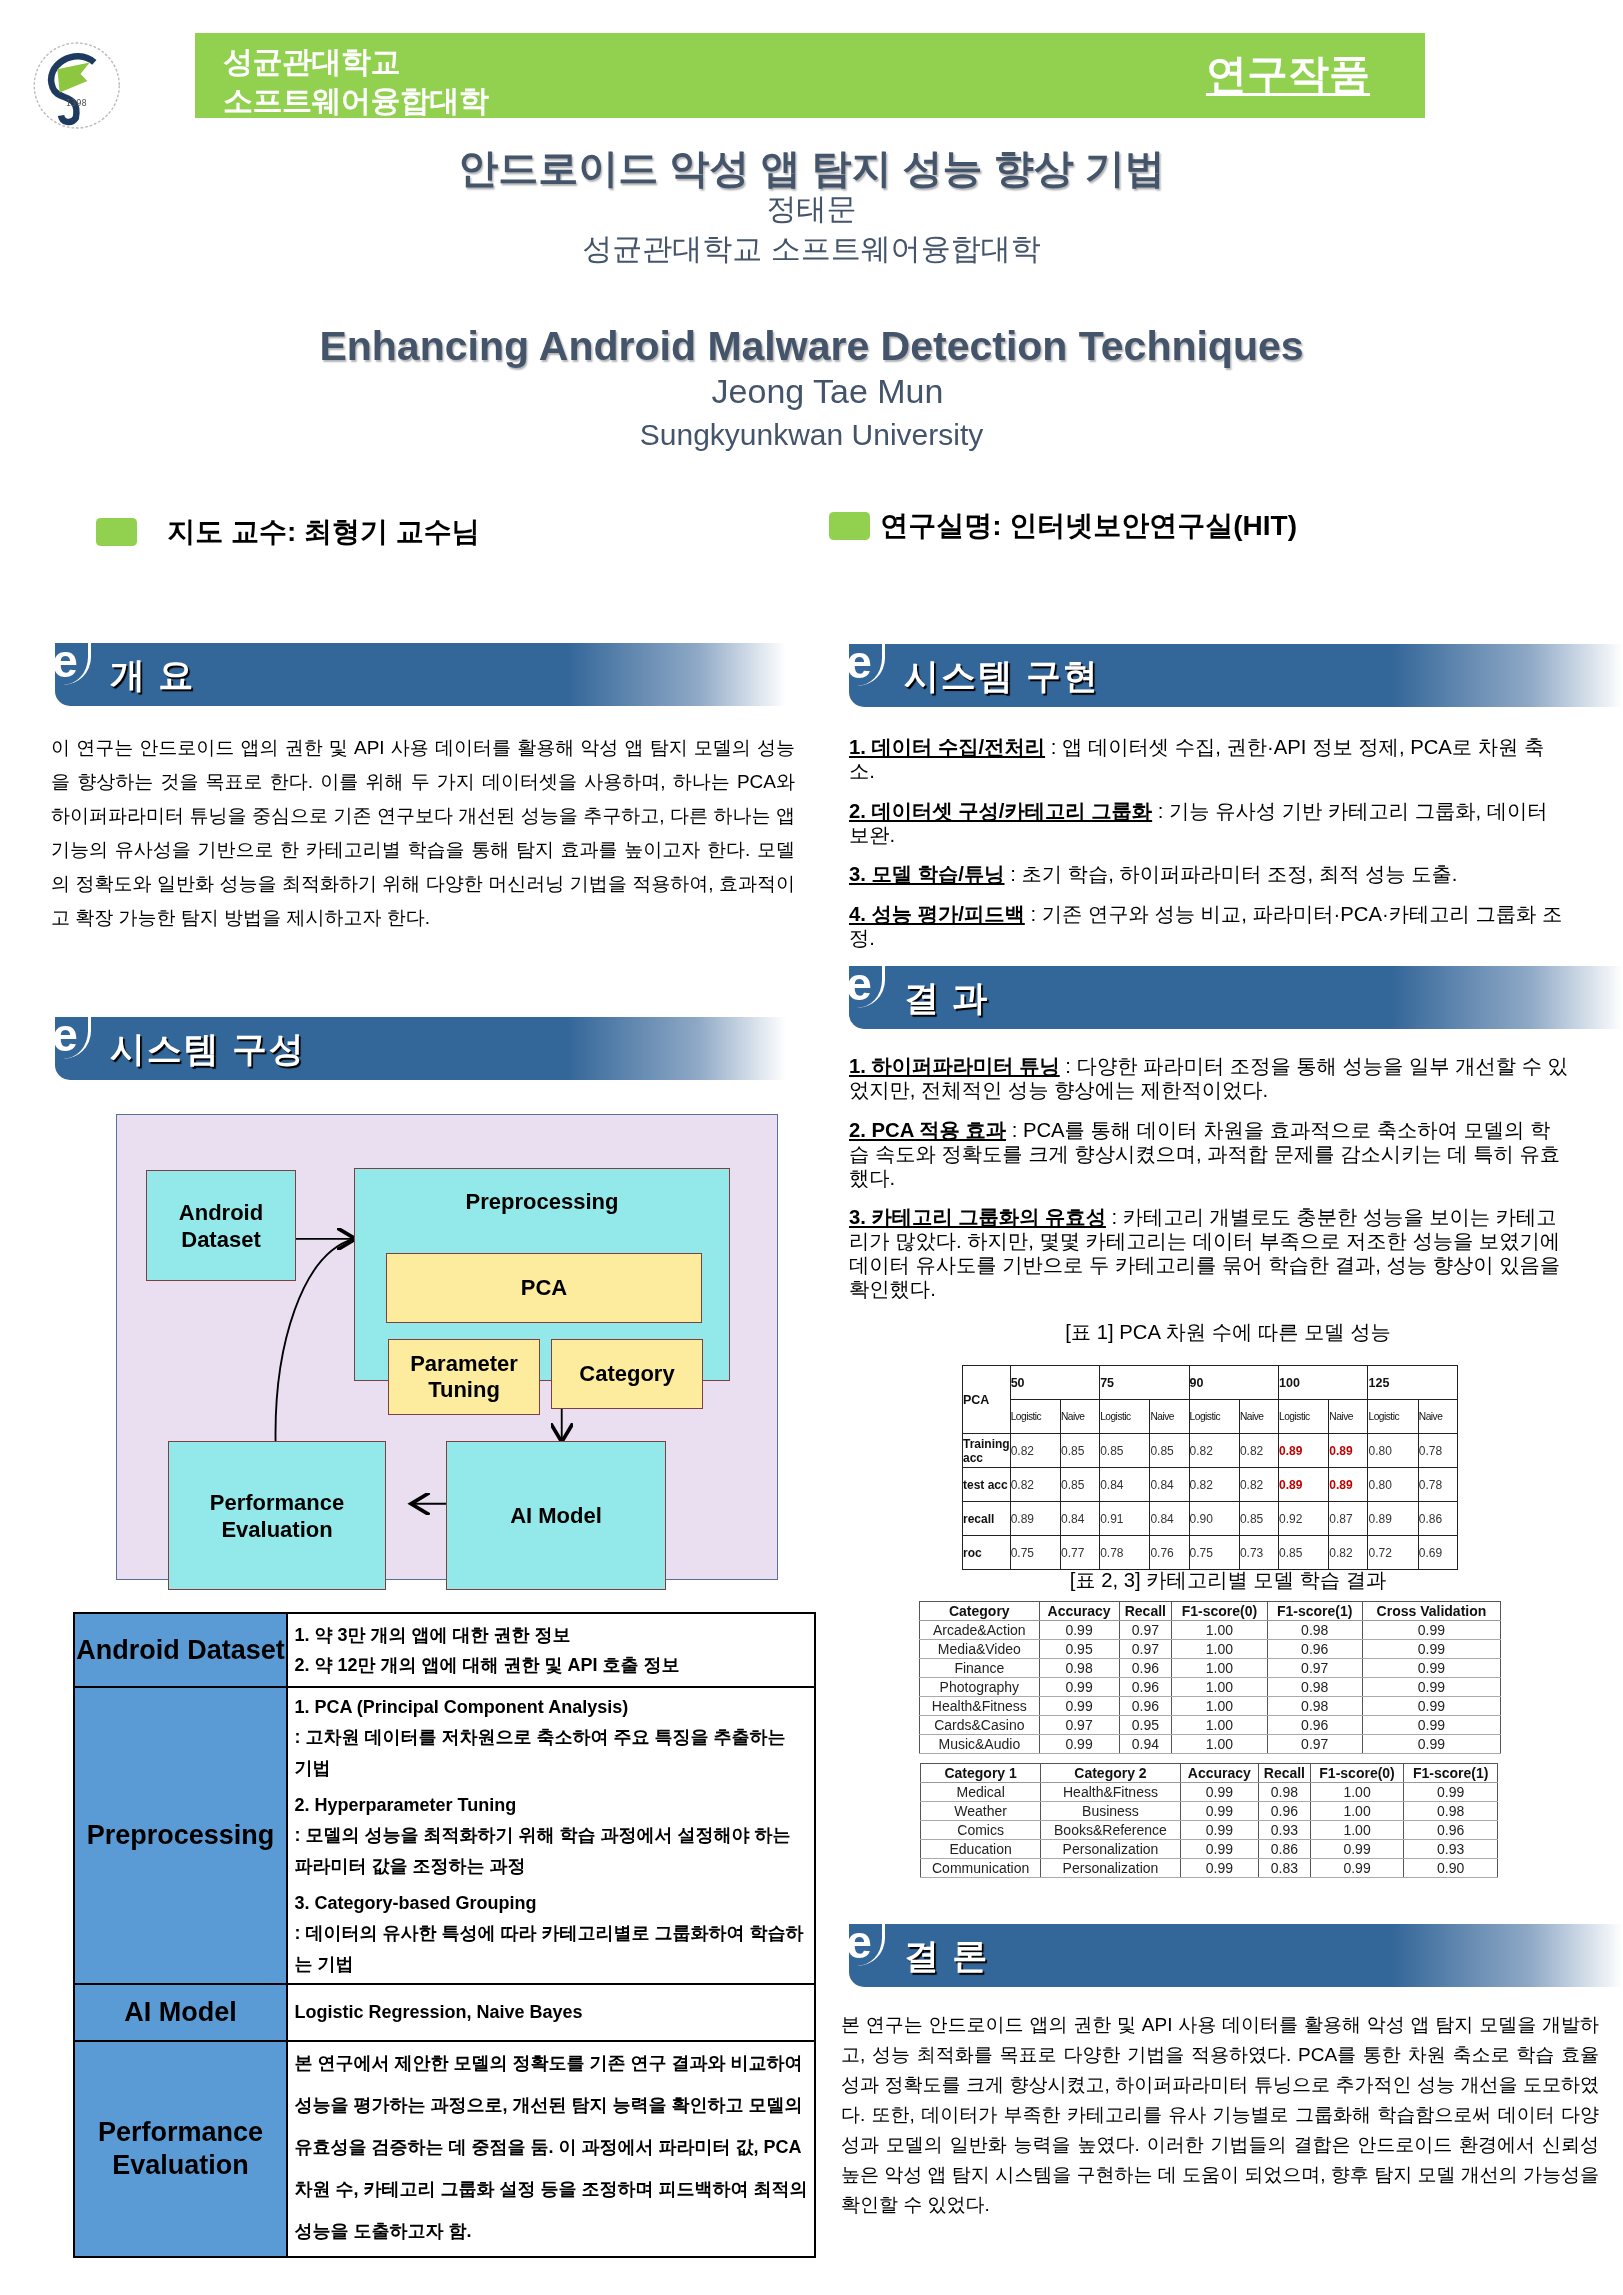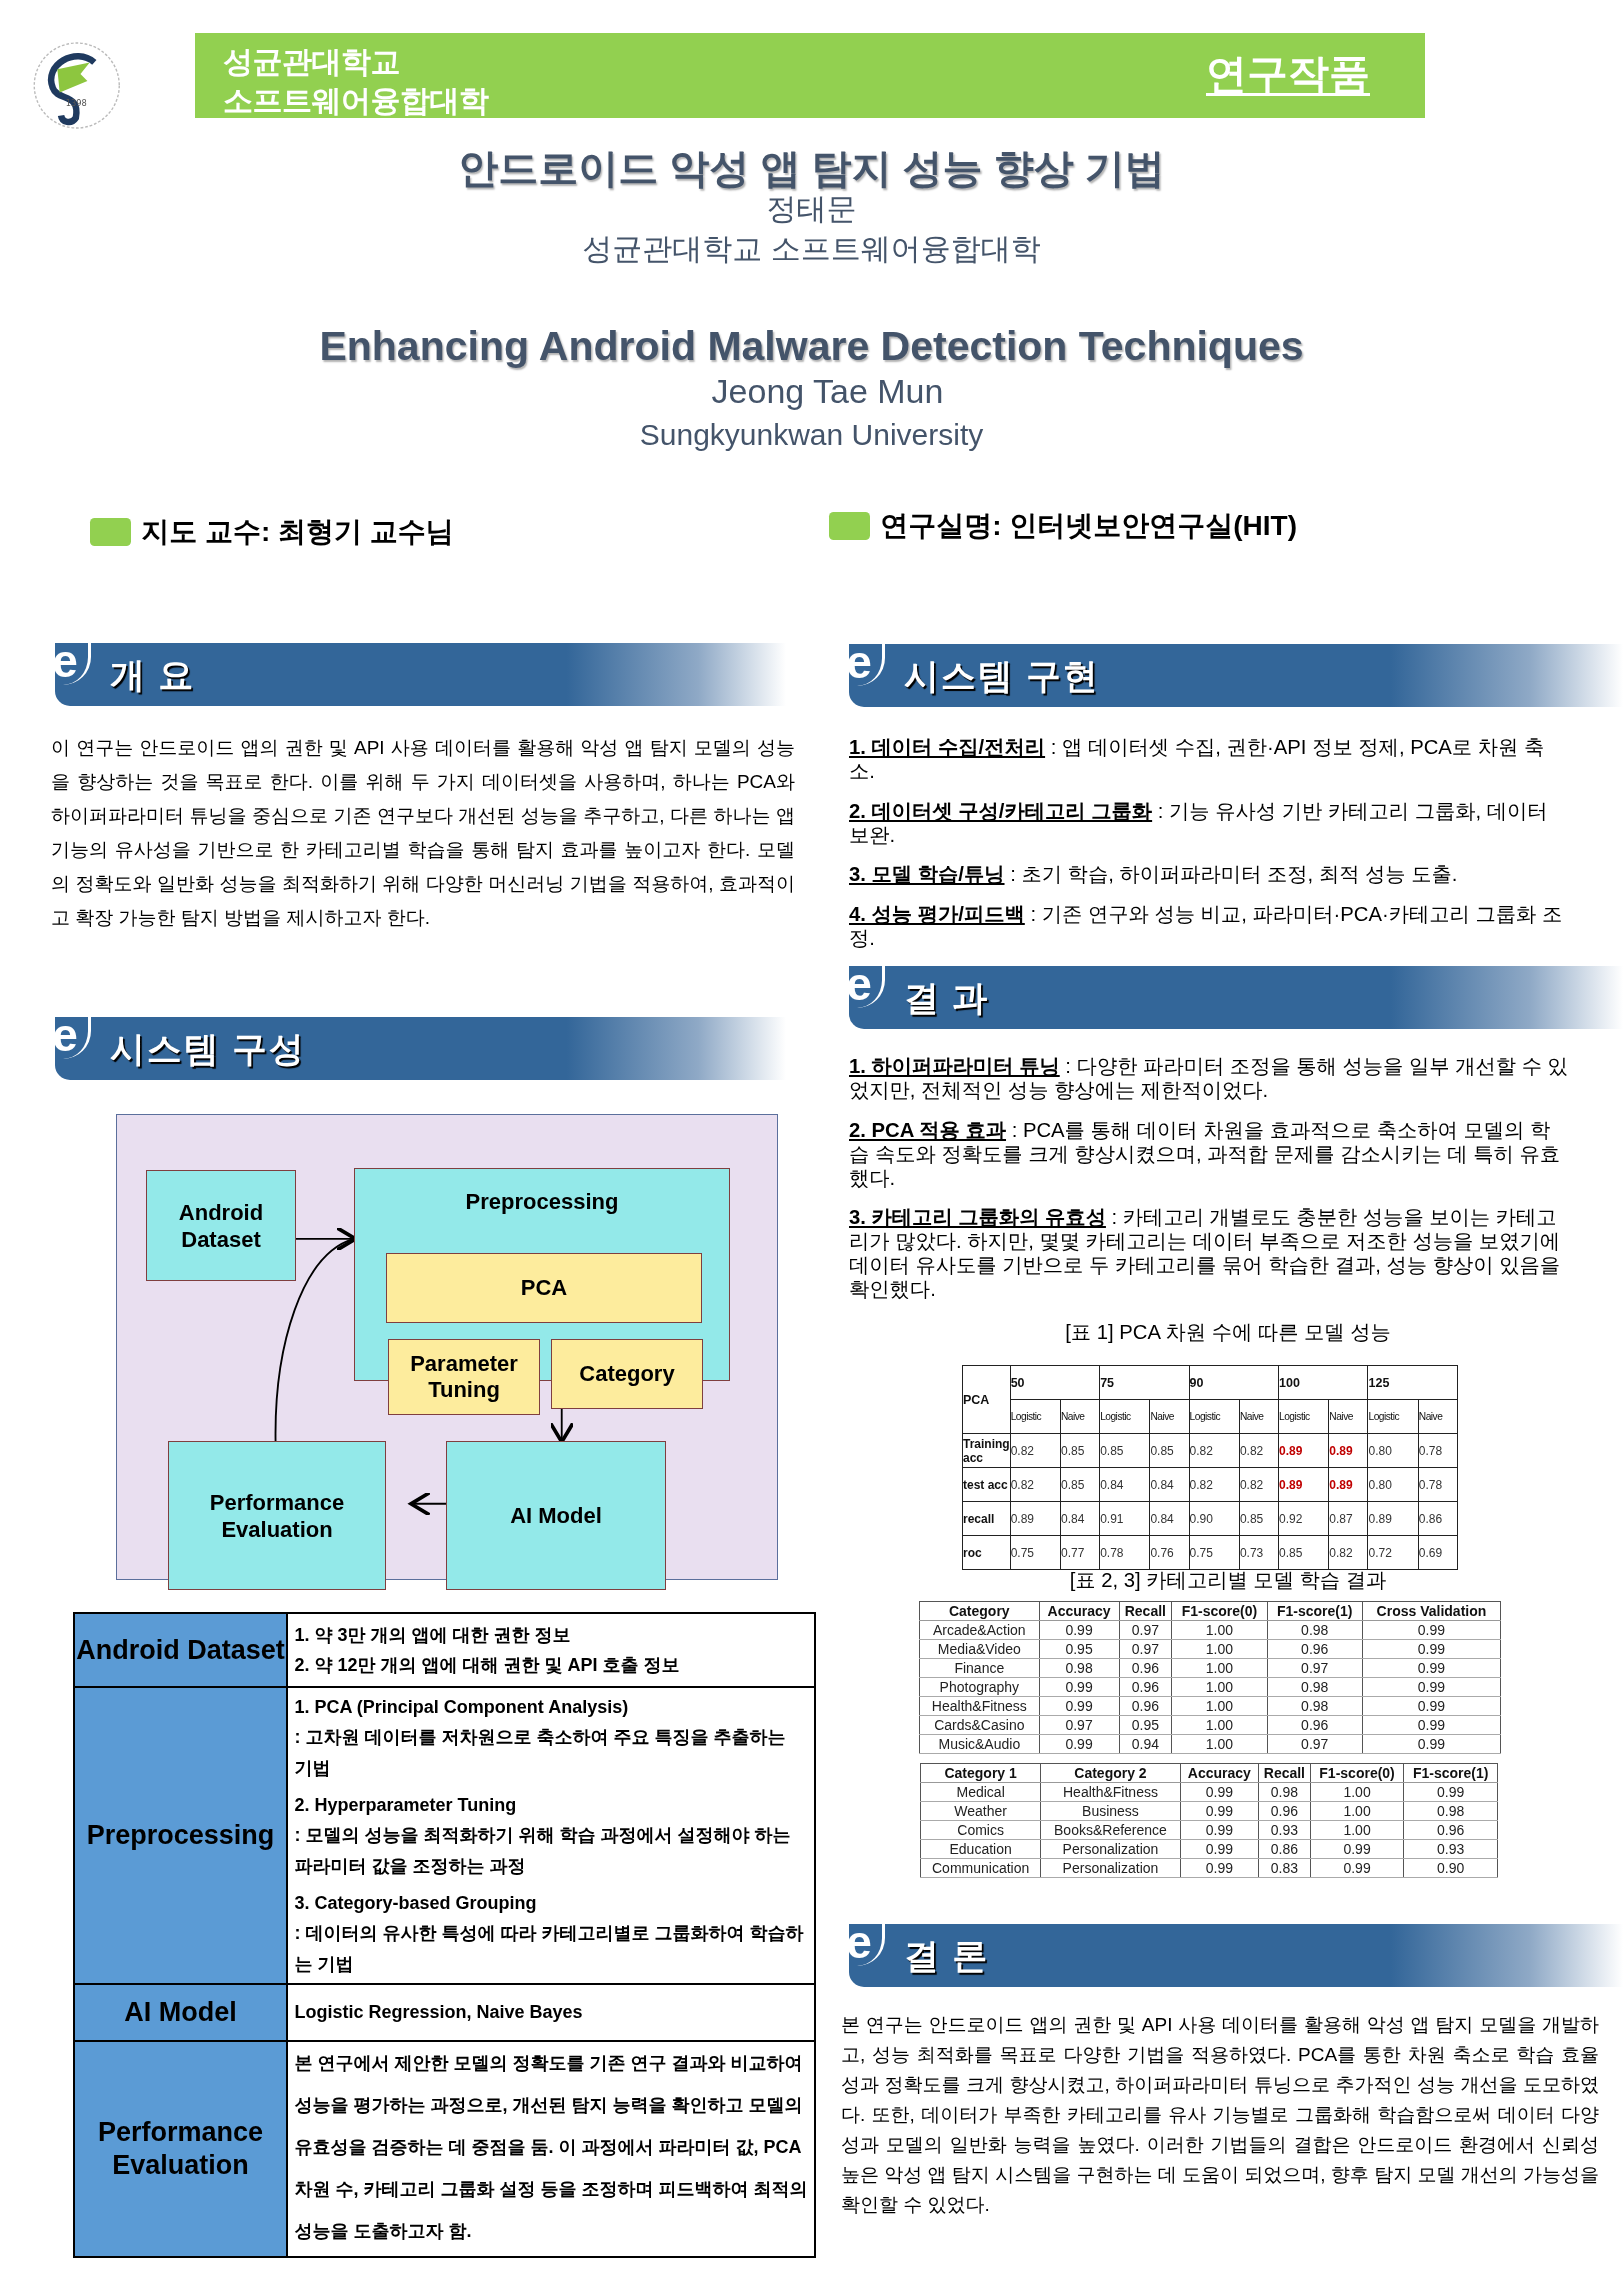--- a/index.html
+++ b/index.html
@@ -86,21 +86,21 @@
   <div class="header-badge">연구작품</div>
 </div>
 
 <div class="title-block title-ko">안드로이드 악성 앱 탐지 성능 향상 기법</div>
 <div class="title-block author-ko">정태문</div>
 <div class="title-block affil-ko">성균관대학교 소프트웨어융합대학</div>
 <div class="title-block title-en">Enhancing Android Malware Detection Techniques</div>
 <div class="title-block author-en">Jeong Tae Mun</div>
 <div class="title-block affil-en">Sungkyunkwan University</div>
 
-<div class="info-row" style="left:90px;">
+<div class="info-row" style="left:96px;gap:20px;">
   <div class="info-square"></div>
   <span>지도 교수:  최형기 교수님</span>
 </div>
 <div class="info-row" style="left:829px; top:507px;">
   <div class="info-square"></div>
   <span>연구실명:  인터넷보안연구실(HIT)</span>
 </div>
 
 <div class="sec-head" style="left:55px; top:643px; width:731px;">
   <div class="sec-e">e</div>

